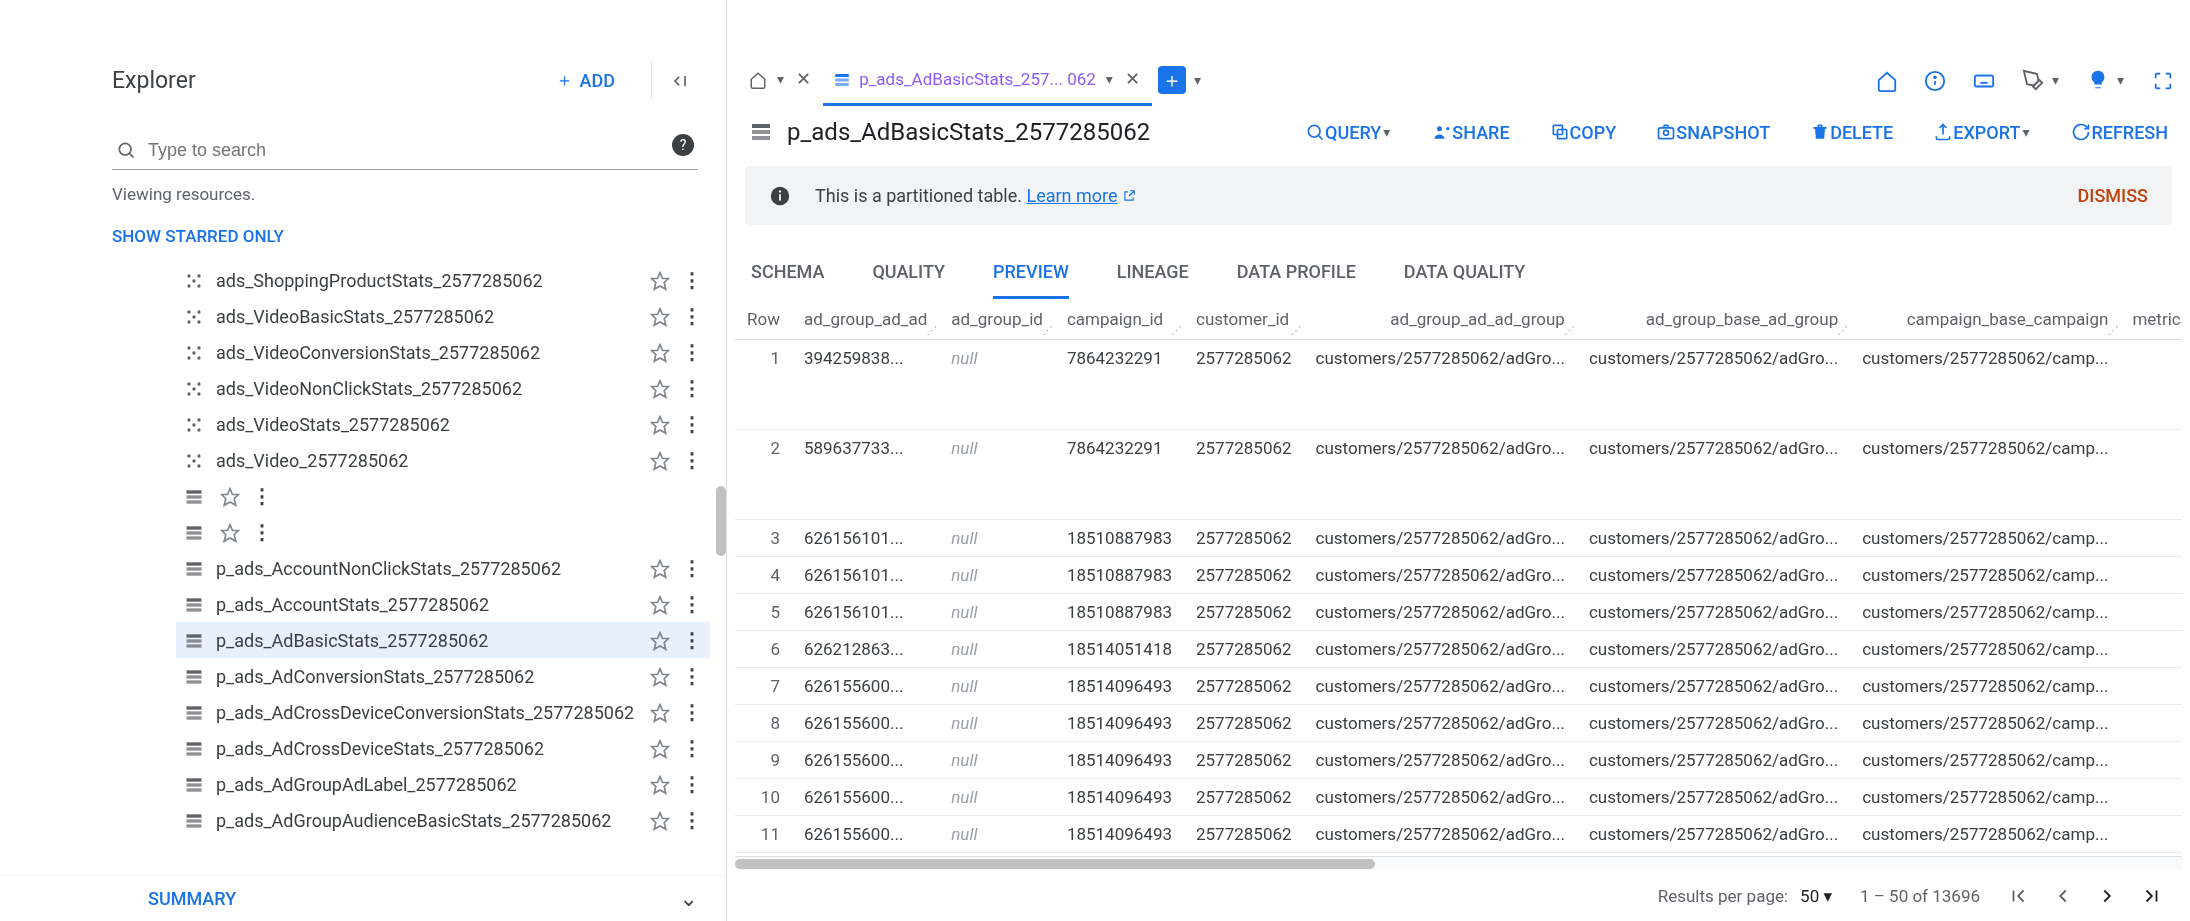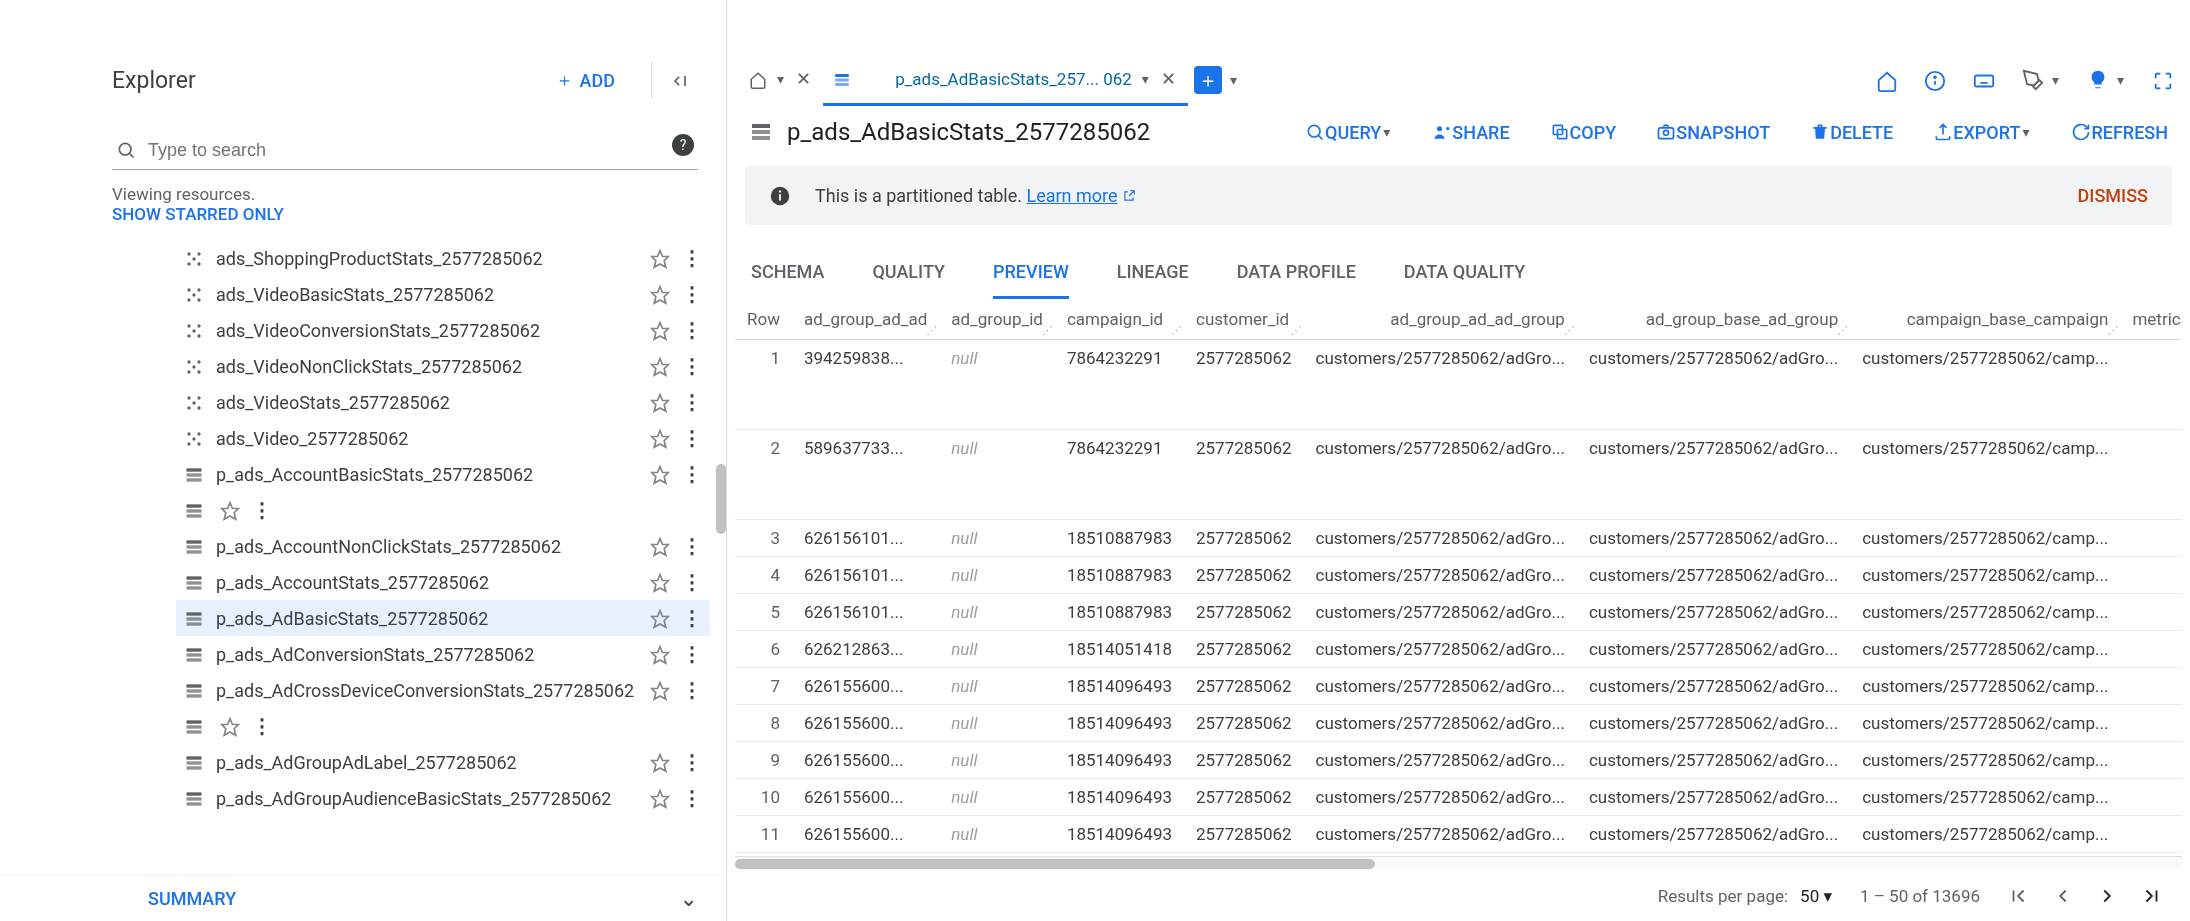--- a/index.html
+++ b/index.html
@@ -8,38 +8,38 @@
   .explorer { width: 727px; border-right: 1px solid #dadce0; display: flex; flex-direction: column; padding-top: 52px; }
   .explorer-header { display: flex; align-items: center; padding: 0 28px 0 112px; height: 56px; gap: 12px; }
   .explorer-title { font-size: 23px; color: #3c4043; font-weight:400; flex: 1; }
   .add-btn { color: #1a73e8; font-size: 18px; font-weight: 500; display: flex; align-items: center; gap: 6px; cursor: pointer; padding: 8px 12px; }
   .panel-toggle { color: #5f6368; cursor: pointer; padding: 8px; margin-left: 12px; border-left:1px solid #dadce0; padding-left:18px;}
   .search-wrap { margin: 24px 28px 0 112px; position: relative; }
   .search-input { width: 100%; border: none; border-bottom: 1px solid #9aa0a6; padding: 8px 40px 8px 36px; font-size: 18px; color: #5f6368; outline: none; background: transparent; }
   .search-wrap .si { position: absolute; left: 4px; top: 6px; color: #5f6368; }
   .search-wrap .hi { position: absolute; right: 4px; top: 2px; background:#3c4043; color:#fff; width:22px; height:22px; border-radius:50%; font-size:14px; display:flex; align-items:center; justify-content:center; }
   .viewing { font-size: 17px; color: #5f6368; margin: 14px 0 0 112px; }
-  .starred { font-size: 17px; color: #1a73e8; font-weight: 500; margin: 0 0 16px 112px; cursor: pointer; }
+  .starred { font-size: 17px; color: #1a73e8; font-weight: 500; margin: 22px 0 16px 112px; cursor: pointer; }
   .tree { flex: 1; overflow-y: auto; padding-left: 176px; padding-right: 16px; position:relative;}
   .tree-row { display: flex; align-items: center; height: 36px; padding-left: 8px; border-radius: 0; cursor: pointer; }
   .tree-row.selected { background: #e8f0fe; }
   .tree-row .ticon { width: 22px; height: 22px; margin-right: 10px; flex-shrink: 0; }
   .tree-row .tlabel { flex: 1; font-size: 18px; color: #3c4043; white-space: nowrap; overflow: hidden; text-overflow: ellipsis; }
   .tree-row .star { color: #80868b; cursor: pointer; padding: 4px; }
   .tree-row .more { color: #3c4043; cursor: pointer; padding: 4px 8px; font-size: 20px; font-weight: bold; }
   .side-scroll-thumb { position: absolute; right: 0; top: 224px; width: 10px; height: 70px; background: #c1c1c1; border-radius: 5px; }
   .summary-bar { display: flex; align-items: center; padding: 10px 28px 10px 148px; font-size: 18px; color: #1a73e8; font-weight: 500; cursor: pointer; border-top: 1px solid #f1f3f4;}
   .summary-bar .chev { margin-left: auto; color: #3c4043; font-size: 22px; }
 
   .main { flex: 1; display: flex; flex-direction: column; overflow: hidden; padding-top:52px;}
   .tabbar { display: flex; align-items: center; height: 56px; padding: 0 12px; }
   .tab { display: flex; align-items: center; height: 52px; padding: 0 10px; gap: 8px; cursor: pointer; border-bottom: 3px solid transparent;}
   .tab.active { border-bottom-color: #1a73e8; color: #1a73e8; }
   .tab .tlabel { font-size: 17px; color: #5f6368; }
-  .tab.active .tlabel { color: #0369a1; margin-left: 36px; }
+  .tab.active .tlabel { color: #8b5cf6; }
   .tab .close { color: #5f6368; cursor: pointer; font-size: 18px; padding:0 2px;}
   .caret { color:#5f6368; font-size:14px; padding:0 2px;}
   .newtab { width:28px; height:28px; background:#1a73e8; color:#fff; border-radius:4px; display:flex; align-items:center; justify-content:center; margin: 0 6px; cursor:pointer; font-size:20px;}
   .tabbar-right { margin-left: auto; display: flex; gap: 18px; align-items: center; color:#1a73e8;}
   .tabbar-right .ic { color:#1a73e8; cursor:pointer; padding:4px;}
   .tabbar-right .ic2 { display:flex; align-items:center; gap:6px;}
 
   .titlebar { display: flex; align-items: center; padding: 10px 22px 0 22px; gap: 14px; }
   .titlebar .ti { color:#5f6368;}
   .titlebar h1 { font-size: 24px; font-weight: 400; color:#202124;}
@@ -188,21 +188,20 @@
               <polygon points="12 2 15 9 22 9 17 14 19 22 12 18 5 22 7 14 2 9 9 9"></polygon>
             </svg></span>
           <span class="more">⋮</span>
         </div>
         <div class="tree-row">
           <span class="ticon"><svg width="20" height="20" viewBox="0 0 24 24" fill="#5f6368">
               <rect x="3" y="4" width="18" height="4"></rect>
               <rect x="3" y="10" width="18" height="4" opacity="0.7"></rect>
               <rect x="3" y="16" width="18" height="4" opacity="0.7"></rect>
             </svg></span>
-          <span class="tlabel">p_ads_AccountBasicStats_2577285062</span>
           <span class="star"><svg width="20" height="20" viewBox="0 0 24 24" fill="none" stroke="#80868b" stroke-width="2">
               <polygon points="12 2 15 9 22 9 17 14 19 22 12 18 5 22 7 14 2 9 9 9"></polygon>
             </svg></span>
           <span class="more">⋮</span>
         </div>
         <div class="tree-row">
           <span class="ticon"><svg width="20" height="20" viewBox="0 0 24 24" fill="#5f6368">
               <rect x="3" y="4" width="18" height="4"></rect>
               <rect x="3" y="10" width="18" height="4" opacity="0.7"></rect>
               <rect x="3" y="16" width="18" height="4" opacity="0.7"></rect>
@@ -271,20 +270,21 @@
               <polygon points="12 2 15 9 22 9 17 14 19 22 12 18 5 22 7 14 2 9 9 9"></polygon>
             </svg></span>
           <span class="more">⋮</span>
         </div>
         <div class="tree-row">
           <span class="ticon"><svg width="20" height="20" viewBox="0 0 24 24" fill="#5f6368">
               <rect x="3" y="4" width="18" height="4"></rect>
               <rect x="3" y="10" width="18" height="4" opacity="0.7"></rect>
               <rect x="3" y="16" width="18" height="4" opacity="0.7"></rect>
             </svg></span>
+          <span class="tlabel">p_ads_AdCrossDeviceStats_2577285062</span>
           <span class="star"><svg width="20" height="20" viewBox="0 0 24 24" fill="none" stroke="#80868b" stroke-width="2">
               <polygon points="12 2 15 9 22 9 17 14 19 22 12 18 5 22 7 14 2 9 9 9"></polygon>
             </svg></span>
           <span class="more">⋮</span>
         </div>
         <div class="tree-row">
           <span class="ticon"><svg width="20" height="20" viewBox="0 0 24 24" fill="#5f6368">
               <rect x="3" y="4" width="18" height="4"></rect>
               <rect x="3" y="10" width="18" height="4" opacity="0.7"></rect>
               <rect x="3" y="16" width="18" height="4" opacity="0.7"></rect>

